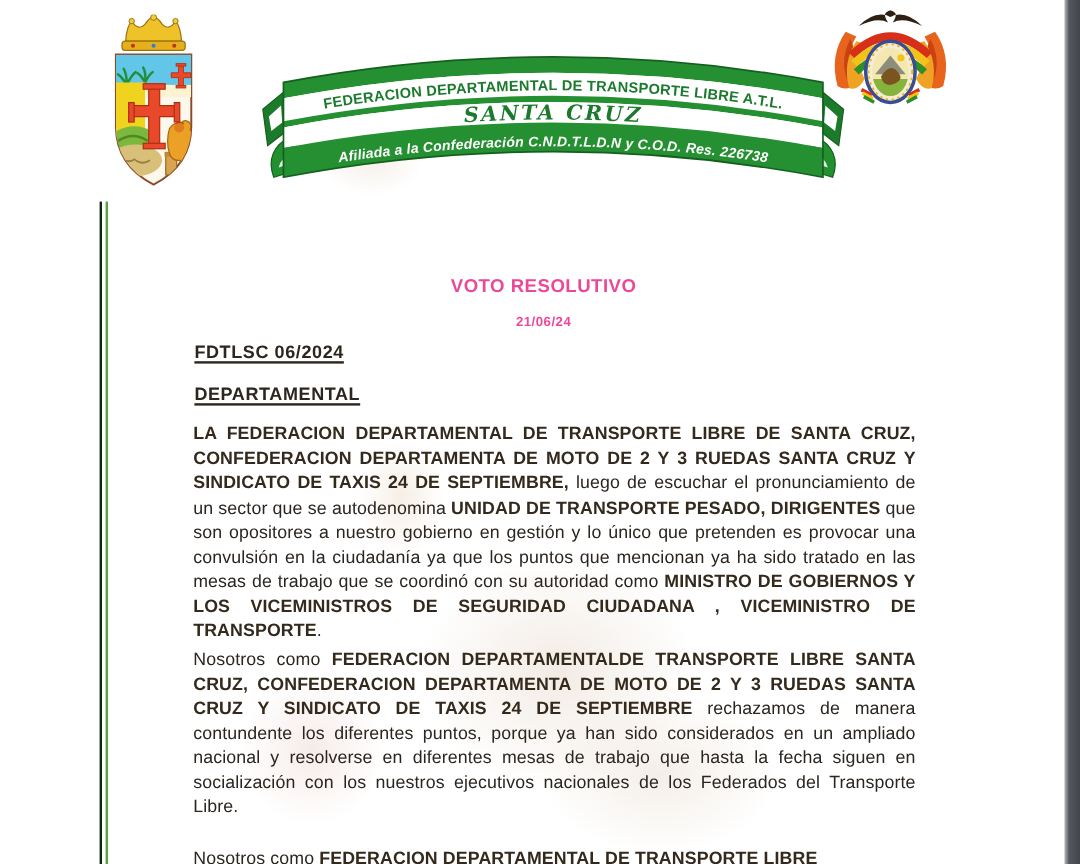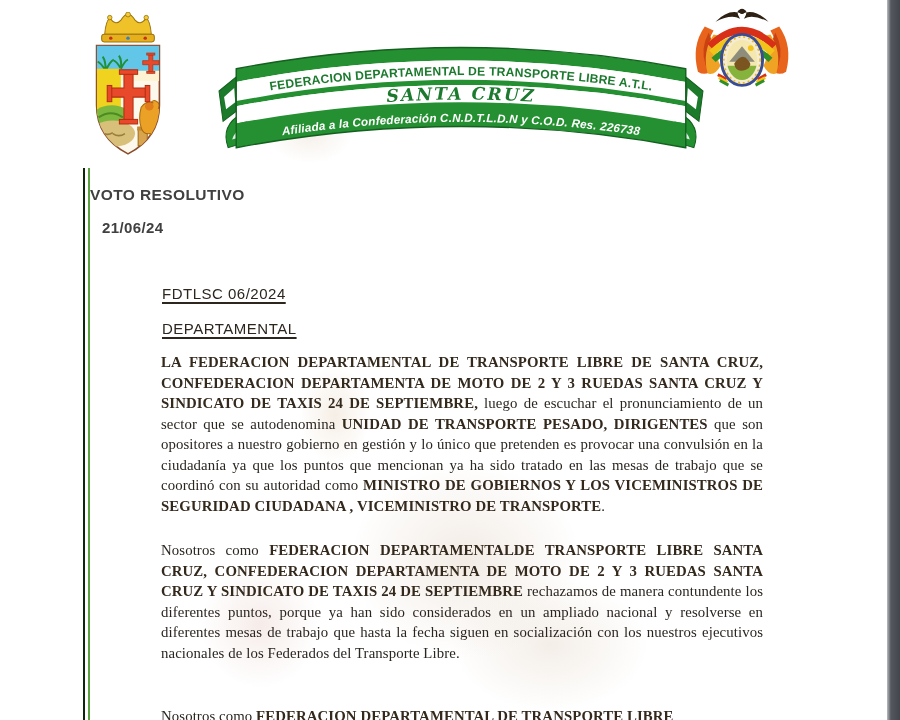--- a/index.html
+++ b/index.html
@@ -25,36 +25,36 @@
   .b4{left:285px;top:345px;width:100px;height:140px;background:radial-gradient(closest-side,rgba(228,206,180,.34),rgba(228,206,180,0) 70%);}
   .b5{left:250px;top:95px;width:120px;height:80px;background:radial-gradient(closest-side,rgba(225,205,185,.30),rgba(225,205,185,0) 70%);}
 
   
   .emblem-left{position:absolute;left:82px;top:12px;width:92px;height:152px;}
   .ribbon{position:absolute;left:218px;top:26px;width:486px;height:132px;}
   .emblem-right{position:absolute;left:688px;top:5px;width:108px;height:98px;}
 
   
   .center-block{
-    position:absolute;left:90px;width:726px;
-    font-weight:bold;color:#404040;letter-spacing:.4px;
+    position:absolute;left:90px;width:726px;text-align:center;
+    font-weight:bold;color:#ec4899;letter-spacing:.4px;margin-top:44px;
   }
   .doc-title{top:186px;font-size:15.5px;}
-  .doc-date{top:219px;font-size:15px;padding-left:12px;}
+  .doc-date{top:219px;font-size:11px;}
   .label-underline{
-    position:absolute;left:162px;font-size:15px;font-weight:normal;color:#2c261f;
+    position:absolute;left:162px;font-size:15px;font-weight:bold;color:#2c261f;
     text-decoration:underline;text-underline-offset:3px;text-decoration-thickness:1.8px;
     letter-spacing:.5px;
   }
   .doc-ref{top:285px;}
   .doc-heading{top:320px;}
   .para{
     position:absolute;left:161px;width:602px;
     font-size:14.8px;line-height:20.5px;color:#2b2520;
-    text-align:justify;letter-spacing:.1px;font-family:Liberation Serif, serif;
+    text-align:justify;letter-spacing:.1px;
   }
   .para span.b{font-weight:bold;color:#34291d;}
   .p1{top:352px;}
   .p2{top:540px;}
   .p3{top:706px;}
 </style>
 </head>
 <body>
 
 <div class="scan-strip-right"></div>

